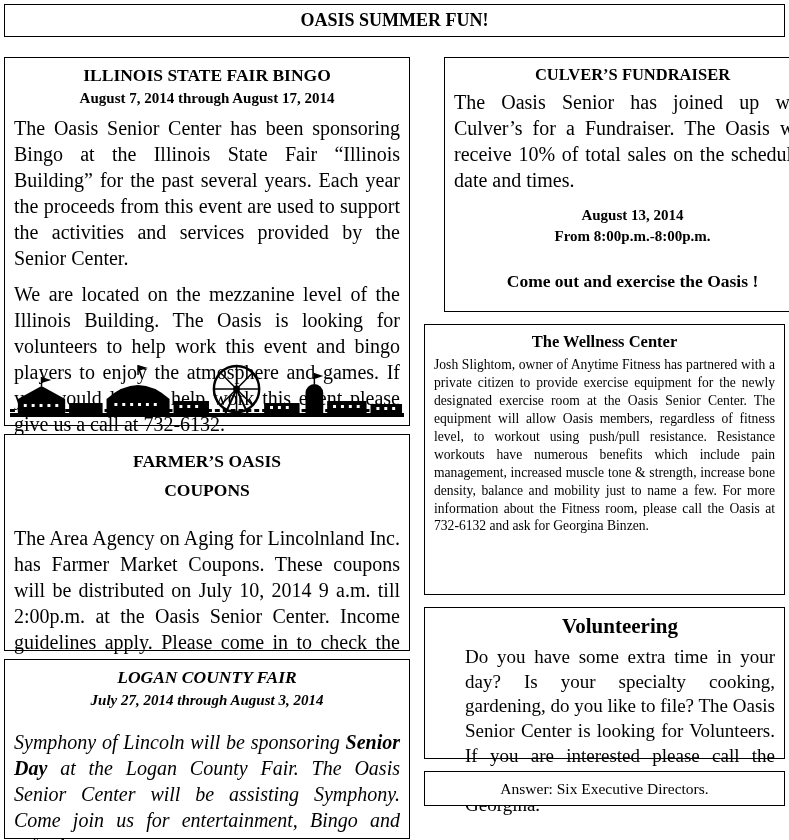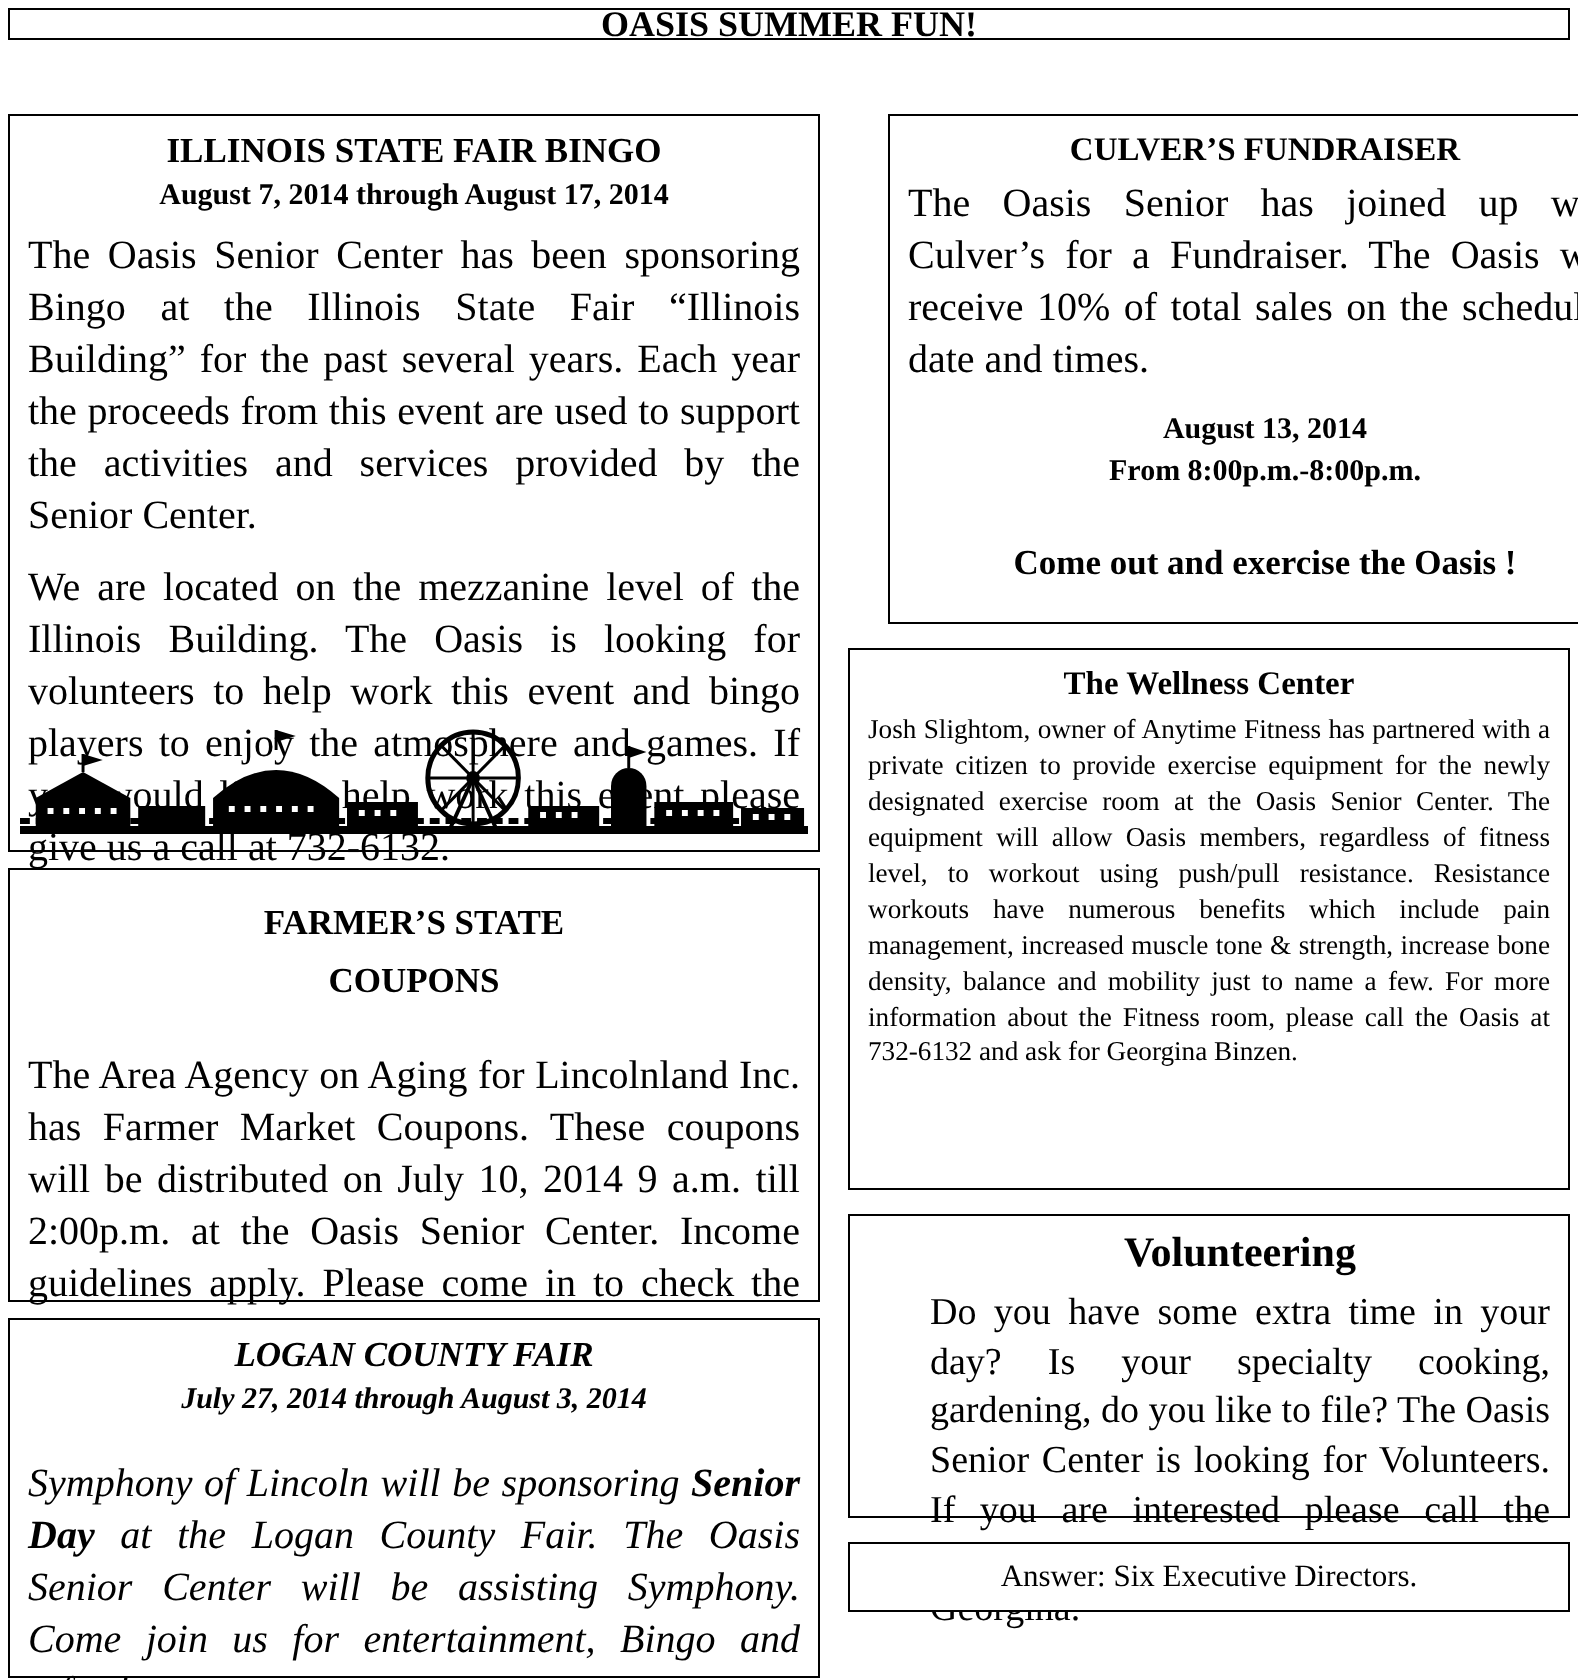--- a/index.html
+++ b/index.html
@@ -1,21 +1,21 @@
 <!DOCTYPE html>
 <html><head>
 <meta charset="utf-8">
 <style>
   * { box-sizing: border-box; }
   html,body { margin:0; padding:0; background:#fff; }
   body { font-family:"Liberation Serif", serif; color:#000; }
   .page { position:relative; width:789px; height:840px; background:#fff; overflow:hidden; }
   .box { position:absolute; border:1px solid #000; background:#fff; padding:4px 9px; }
 
-  .header-box { left:4px; top:4px; width:781px; height:16px; display:flex; align-items:center; justify-content:center; padding:0; }
+  .header-box { left:4px; top:4px; width:781px; height:33px; display:flex; align-items:center; justify-content:center; padding:0; }
   .header-title { font-weight:bold; font-size:18px; }
 
   
   .bingo-box   { left:4px; top:57px;  width:406px; height:369px; }
   .farmers-box { left:4px; top:434px; width:406px; height:217px; }
   .logan-box   { left:4px; top:659px; width:406px; height:180px;font-style:italic; }
 
   
   .culvers-box { left:424px; top:57px;  width:377px; height:255px;margin-left:20px; }
   .wellness-box{ left:424px; top:324px; width:361px; height:271px; }
@@ -110,21 +110,21 @@
         <rect x="352" y="46" width="3" height="3" fill="#fff"></rect>
         <rect x="366" y="45" width="32" height="11" fill="#000"></rect>
         <rect x="372" y="48" width="3" height="3" fill="#fff"></rect>
         <rect x="380" y="48" width="3" height="3" fill="#fff"></rect>
         <rect x="388" y="48" width="3" height="3" fill="#fff"></rect>
       </svg>
     </div>
   </div>
 
   <div class="box farmers-box">
-    <div class="art-title fm-title-gap" style="margin-bottom:8px;">FARMER’S STATE</div>
+    <div class="art-title fm-title-gap" style="margin-bottom:8px;">FARMER’S OASIS</div>
     <div class="art-title" style="margin-top:0; margin-bottom:24px;">COUPONS</div>
     <p class="para">The Area Agency on Aging for Lincolnland Inc. has Farmer Market Coupons. These coupons will be distributed on July 10, 2014 9 a.m. till 2:00p.m. at the Oasis Senior Center. Income guidelines apply. Please come in  to check the guidelines and get your coupons!</p>
   </div>
 
   <div class="box logan-box">
     <div class="art-title">LOGAN COUNTY FAIR</div>
     <div class="art-dates" style="margin-bottom:20px;">July 27, 2014 through August 3, 2014</div>
     <p class="para"><span>Symphony of Lincoln will be sponsoring </span><span class="bold-inline">Senior Day</span><span> at the Logan County Fair.  The Oasis Senior Center will be assisting Symphony.   Come join us for entertainment, Bingo and refreshments.</span></p>
   </div>
 

